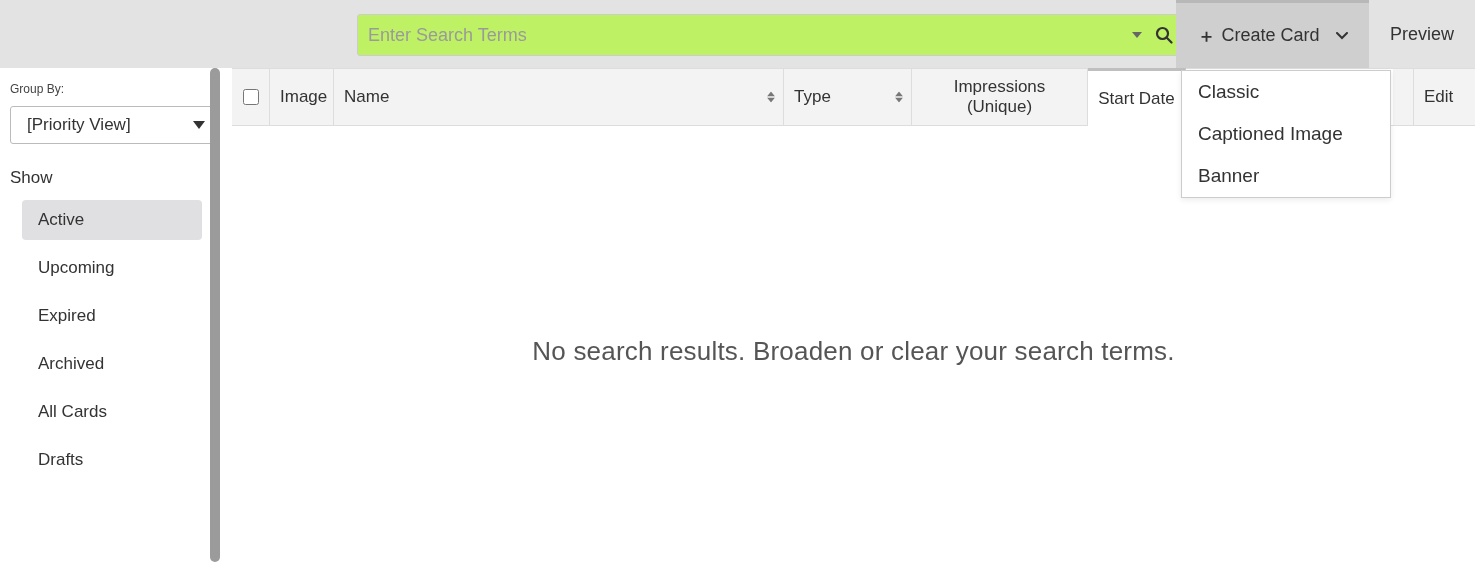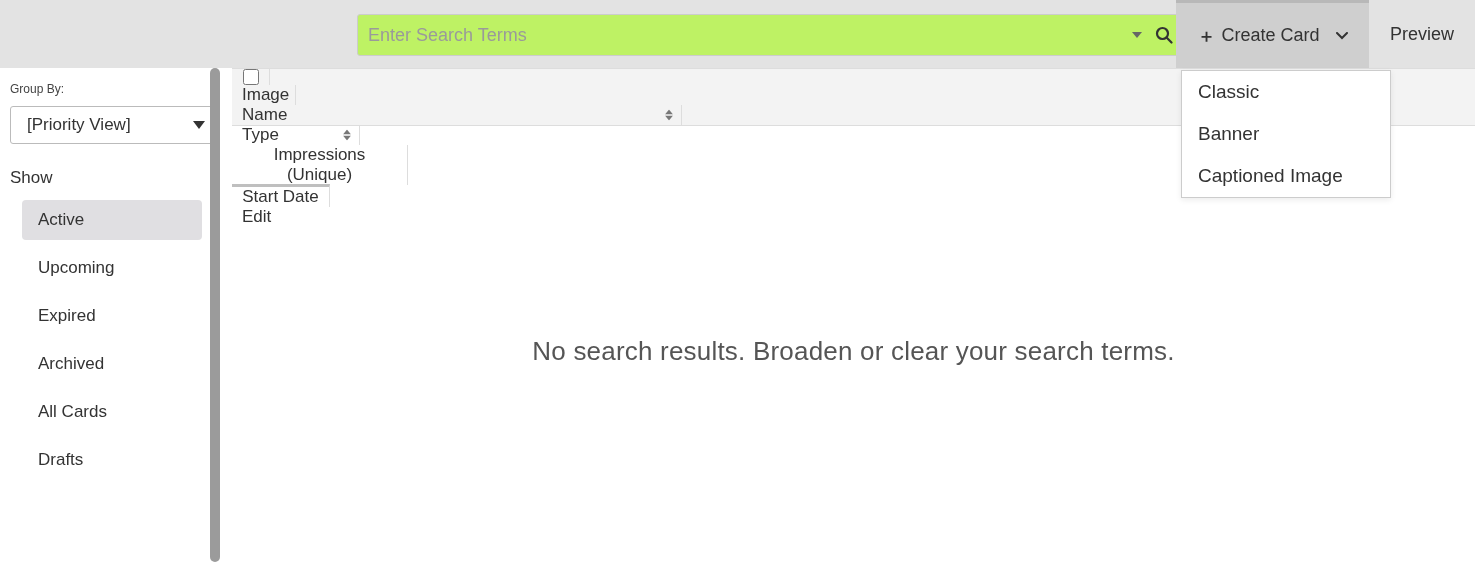--- a/index.html
+++ b/index.html
@@ -160,21 +160,20 @@
     background: #fff;
   }
 
   .table-header {
     display: flex;
     align-items: stretch;
     height: 58px;
     background: #f3f3f3;
     border-top: 1px solid #ddd;
     border-bottom: 1px solid #ddd;
-    flex-direction: column;
   }
   .th {
     display: flex;
     align-items: center;
     padding: 0 10px;
     font-size: 17px;
     color: #333;
     border-right: 1px solid #ddd;
     position: relative;
   }
@@ -327,15 +326,15 @@
     <div class="th th-edit">
       <span>Edit</span>
     </div>
   </div>
 
   <div class="empty-msg">No search results. Broaden or clear your search terms.</div>
 </div>
 
 <div class="create-dropdown" id="create-menu">
     <div class="menu-item">Classic</div>
+    <div class="menu-item">Captioned Image</div>
     <div class="menu-item">Banner</div>
-    <div class="menu-item">Captioned Image</div>
   </div>
 
 </body></html>

